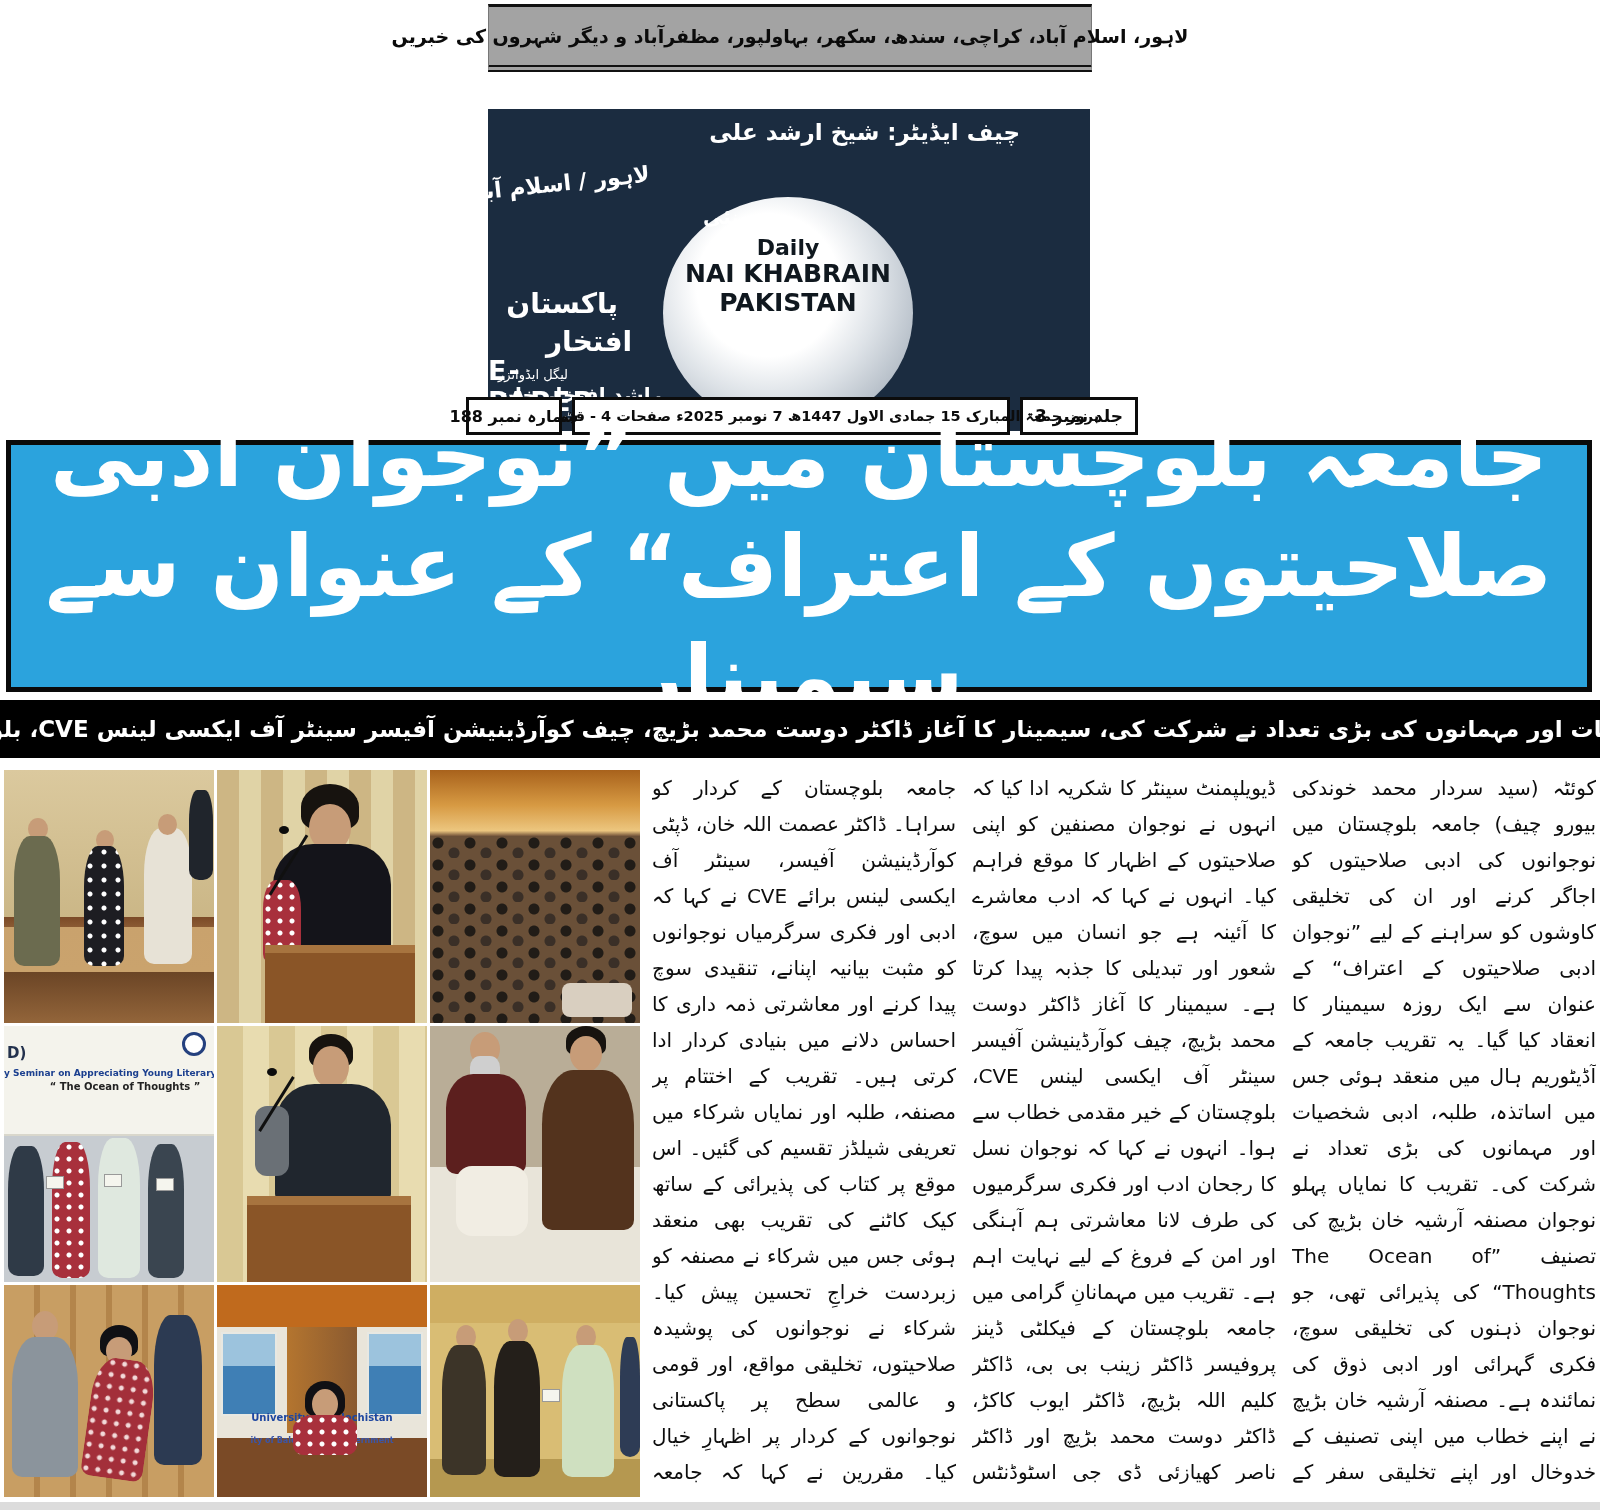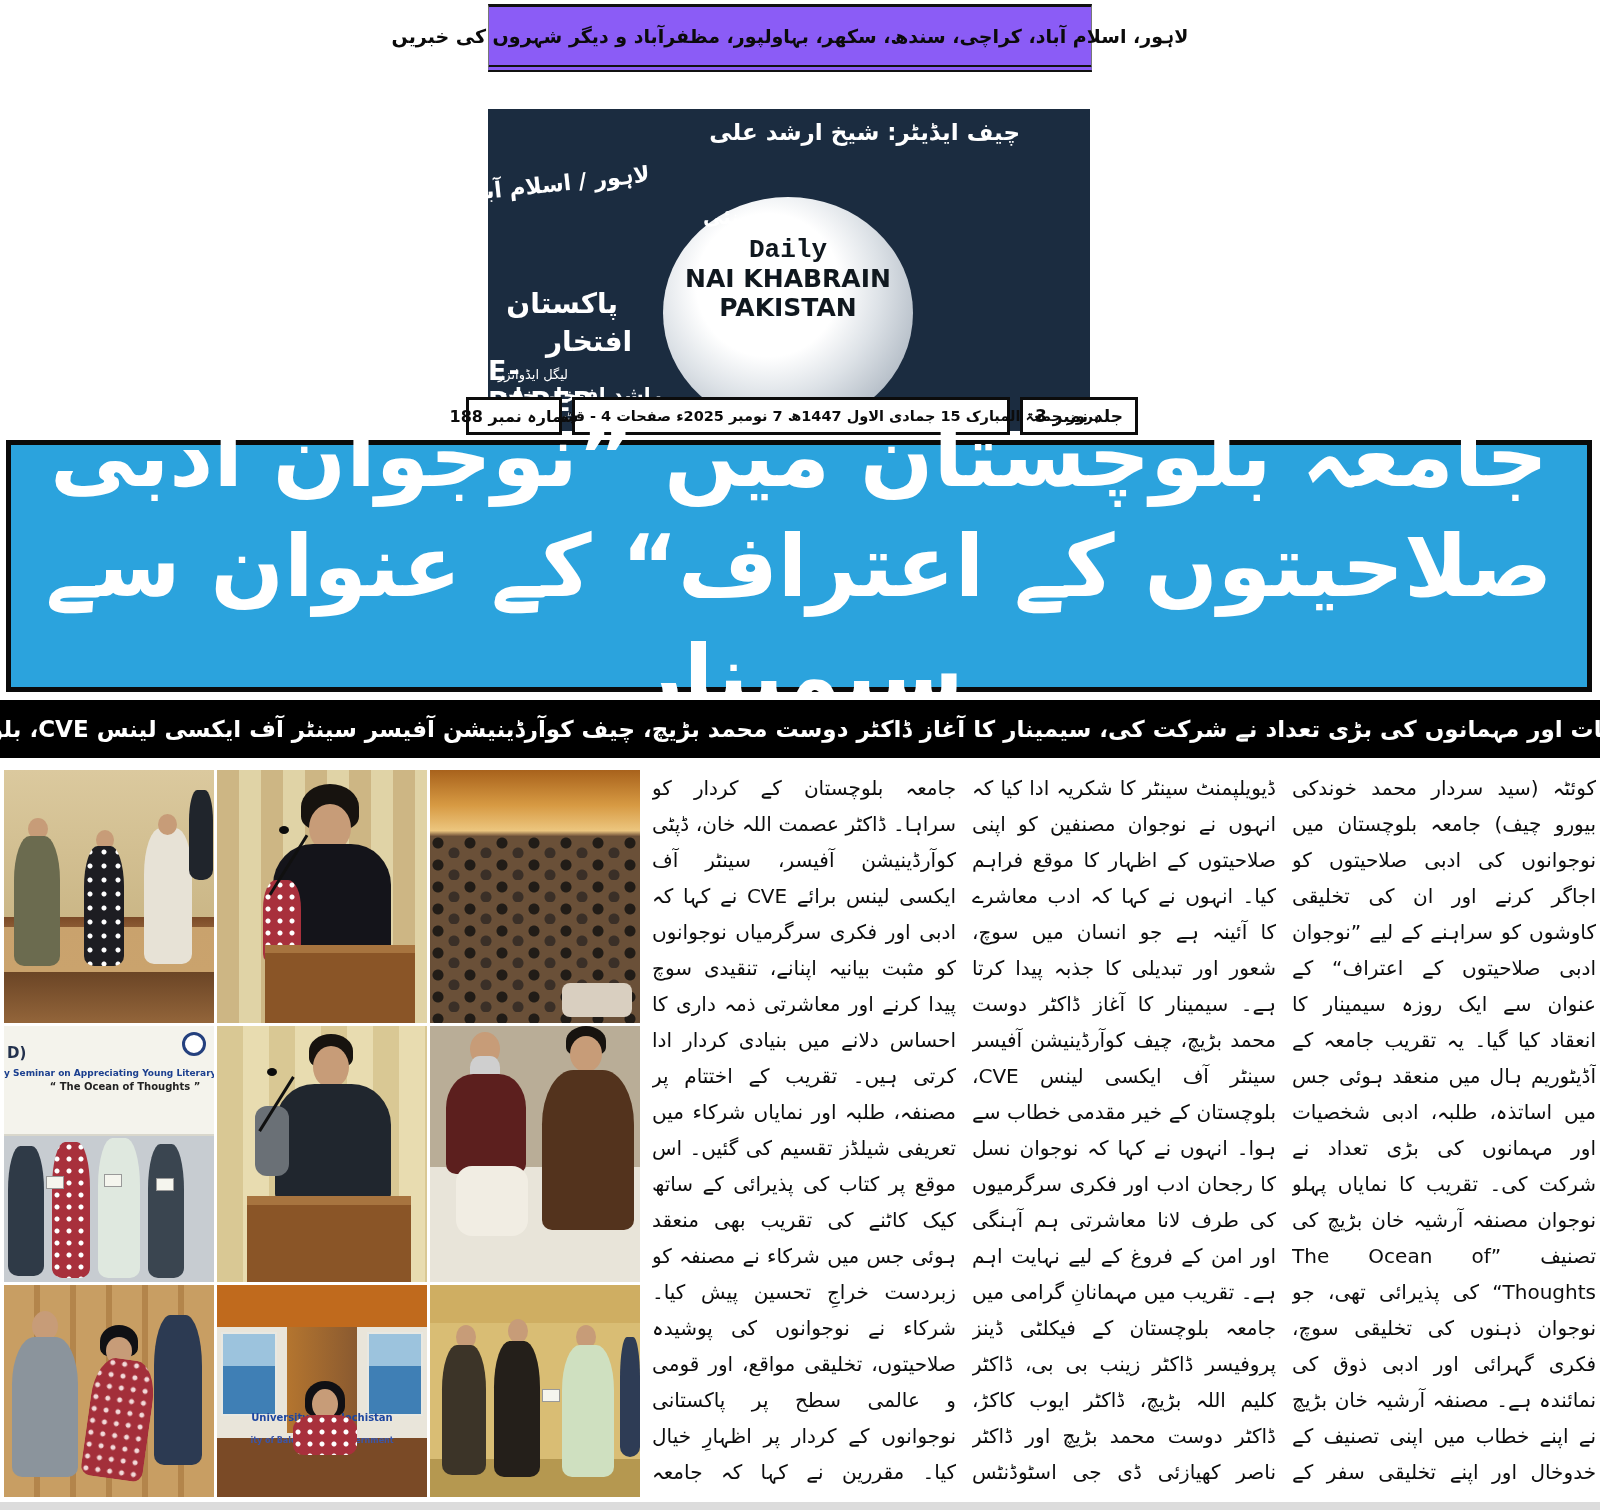--- a/index.html
+++ b/index.html
@@ -1,29 +1,29 @@
 <!DOCTYPE html>
 <html lang="ur"><head>
 <meta charset="utf-8">
 <style>
   html,body{margin:0;padding:0;background:#e7e7e7;font-family:"DejaVu Sans",sans-serif;}
   .page{position:relative;width:1600px;height:1510px;background:#ffffff;overflow:hidden;margin:0 auto;}
 
   
-  .mast-strip{position:absolute;left:488px;top:4px;width:602px;height:58px;background:#8b5cf6;
+  .mast-strip{position:absolute;left:488px;top:4px;width:602px;height:58px;background:#a3a3a3;
     border-top:3px solid #111;border-bottom:7px double #111;border-left:1px solid #777;border-right:1px solid #777;
     display:flex;align-items:center;justify-content:center;direction:rtl;}
   .mast-strip span{font-size:19px;font-weight:bold;color:#0b0b0b;white-space:nowrap;}
   .mast{position:absolute;left:488px;top:69px;width:602px;height:322px;background:#1b2c40;color:#fff;direction:rtl;margin-top:40px;}
   .mast .chief{position:absolute;top:10px;right:70px;font-size:23px;font-weight:bold;white-space:nowrap;}
   .mast .citlabel{position:absolute;top:62px;right:440px;font-size:22px;font-weight:bold;transform:rotate(-6deg);white-space:nowrap;}
   .moon{position:absolute;left:175px;top:88px;width:250px;height:232px;border-radius:50%;
     background:radial-gradient(circle at 42% 38%,#ffffff 0 35%,#dde2e7 55%,#b3bcc6 78%,#8d97a2 100%);
     display:flex;flex-direction:column;align-items:center;justify-content:flex-start;padding-top:38px;box-sizing:border-box;}
-  .moon .l1{font-size:26px;font-weight:bold;color:#10181f;font-family:Liberation Mono, monospace;}
+  .moon .l1{font-size:22px;font-weight:bold;color:#10181f;}
   .moon .l2,.moon .l3{font-size:25px;font-weight:bold;color:#10181f;letter-spacing:0;line-height:1.15;}
   .bigname{position:absolute;left:0;top:28px;width:100%;text-align:center;font-size:185px;line-height:1;
     font-weight:bold;color:#ffffff;text-shadow:0 0 2px rgba(255,255,255,.6);pointer-events:none;}
   .nai{position:absolute;top:96px;left:215px;font-size:20px;font-weight:bold;}
   .pak-urdu{position:absolute;top:178px;right:472px;font-size:28px;font-weight:bold;}
   .rozanama{position:absolute;top:216px;left:58px;font-size:28px;font-weight:bold;}
   .legal{position:absolute;left:10px;bottom:8px;text-align:left;direction:rtl;}
   .legal .t1{font-size:13px;display:block;}
   .legal .t2{font-size:20px;font-weight:bold;display:block;line-height:1.3;}
   .legal .t3{font-size:13px;display:block;}

